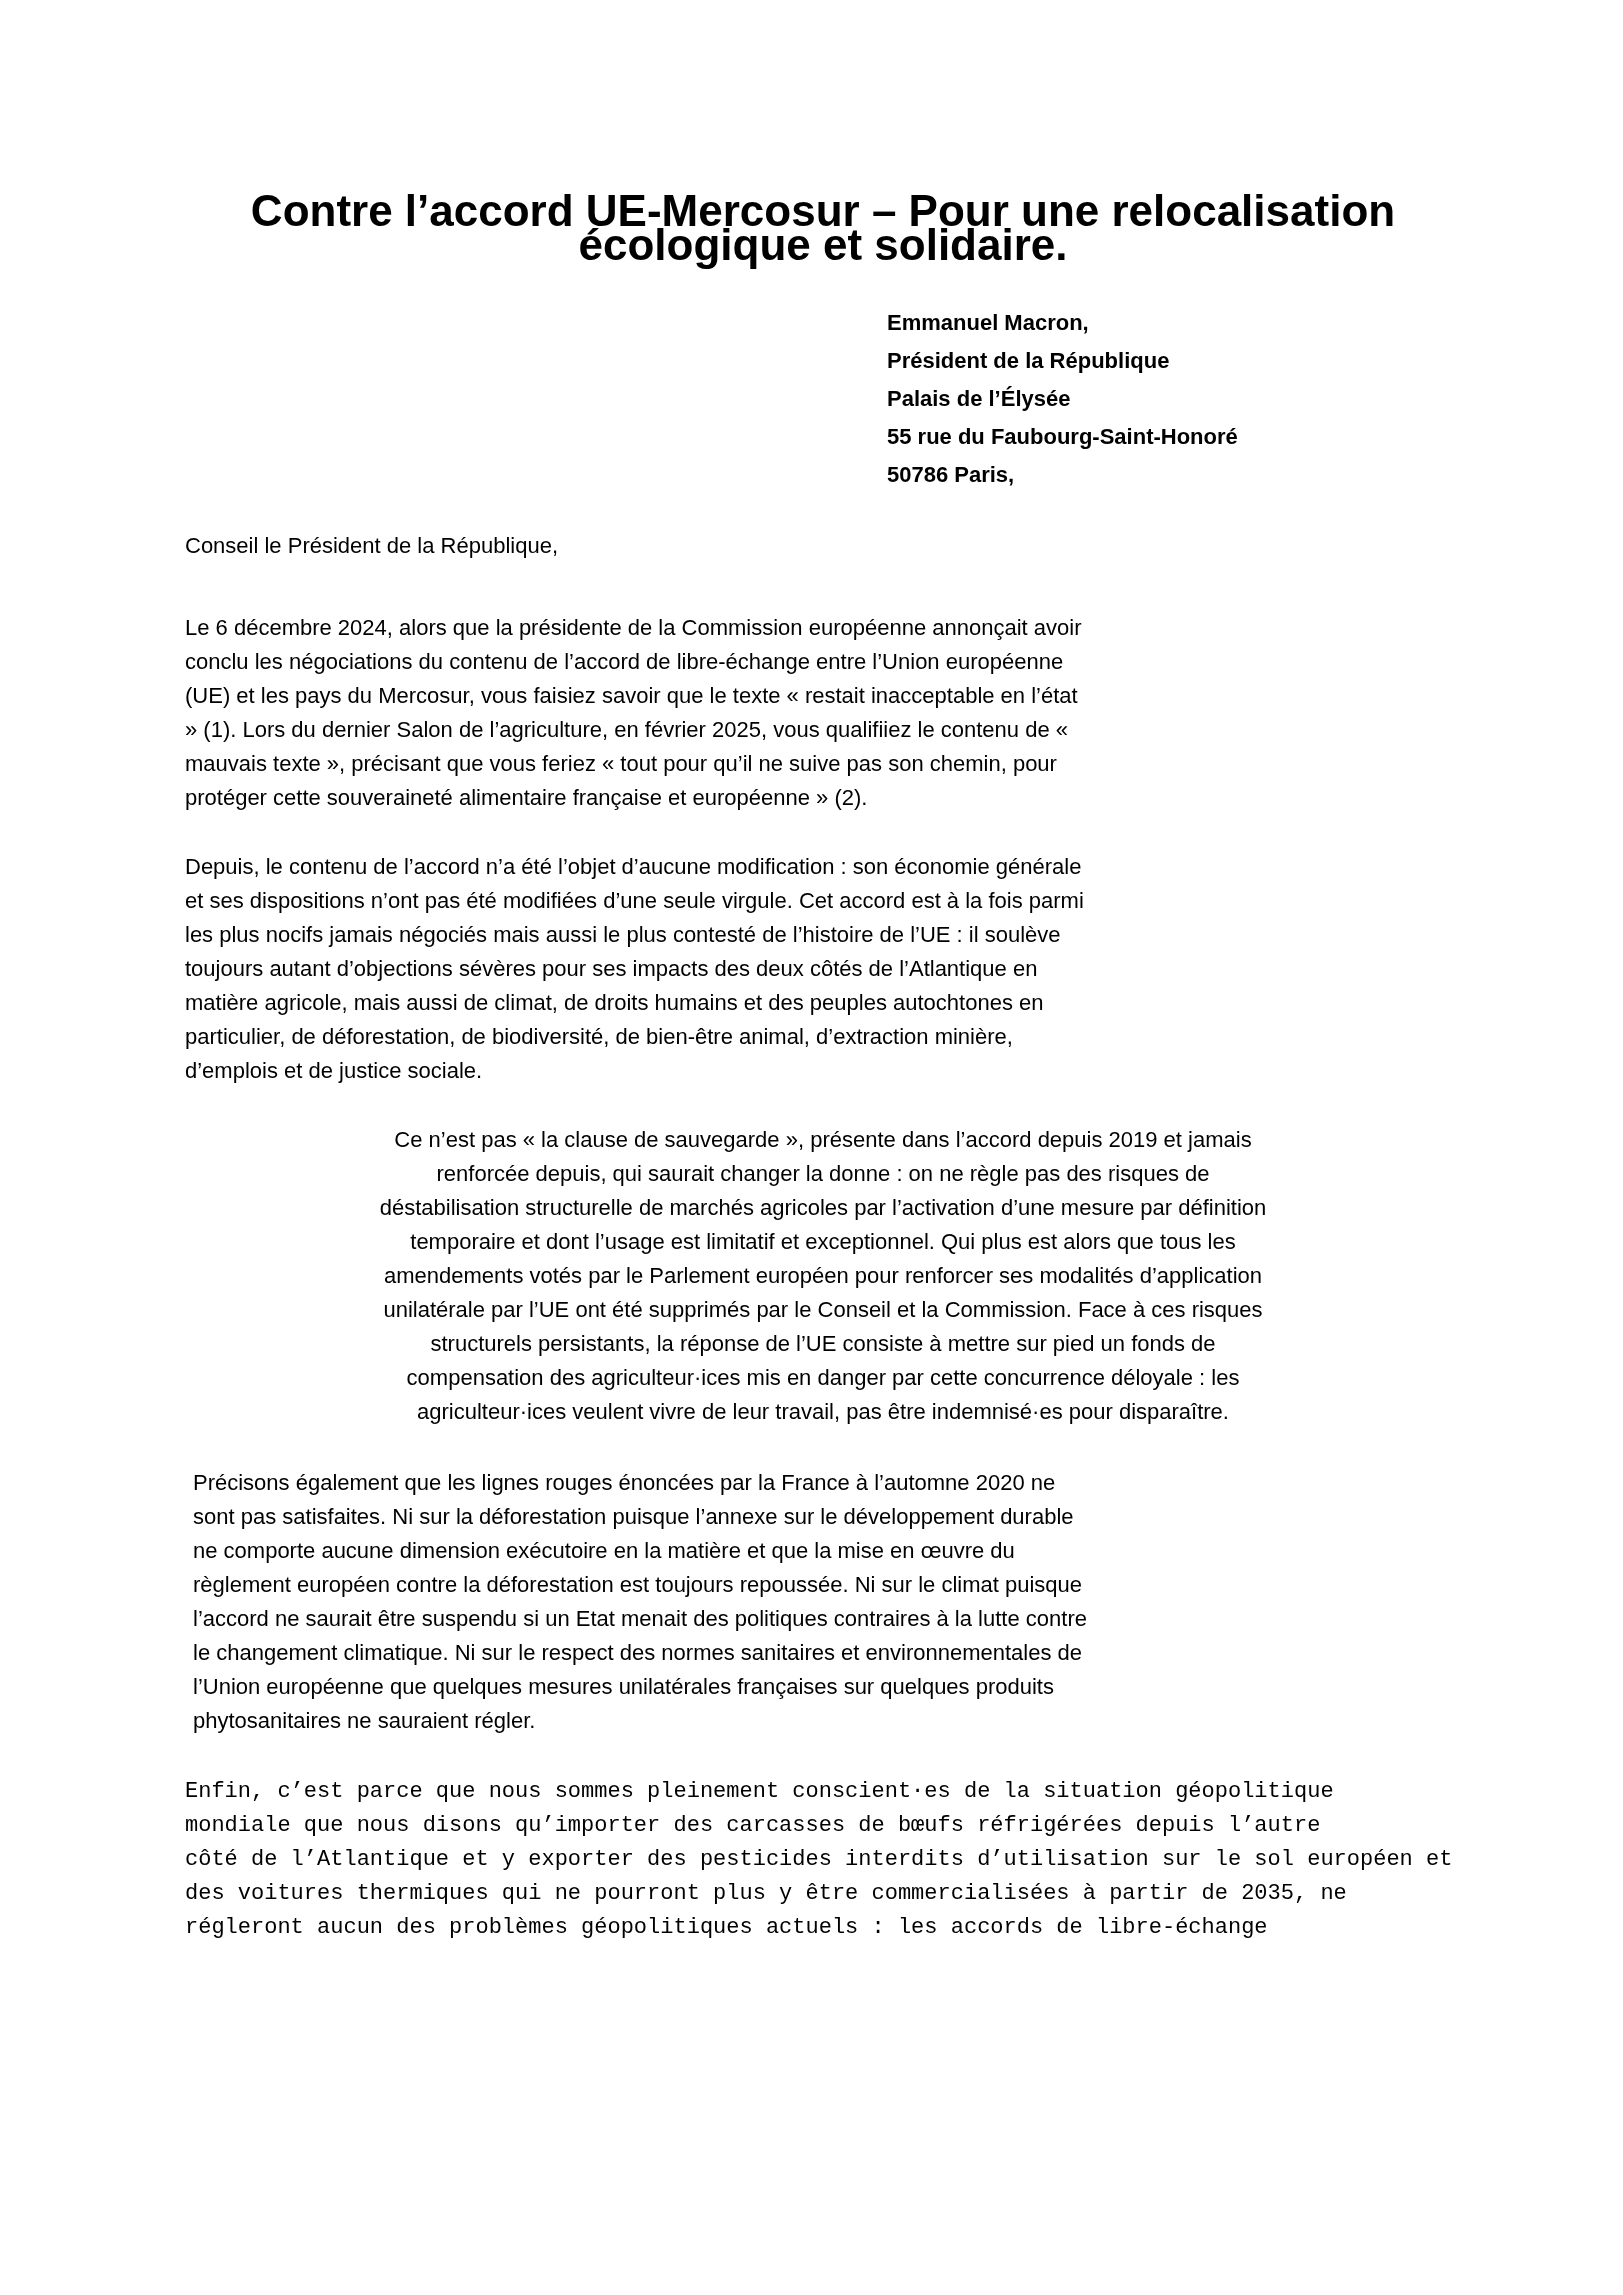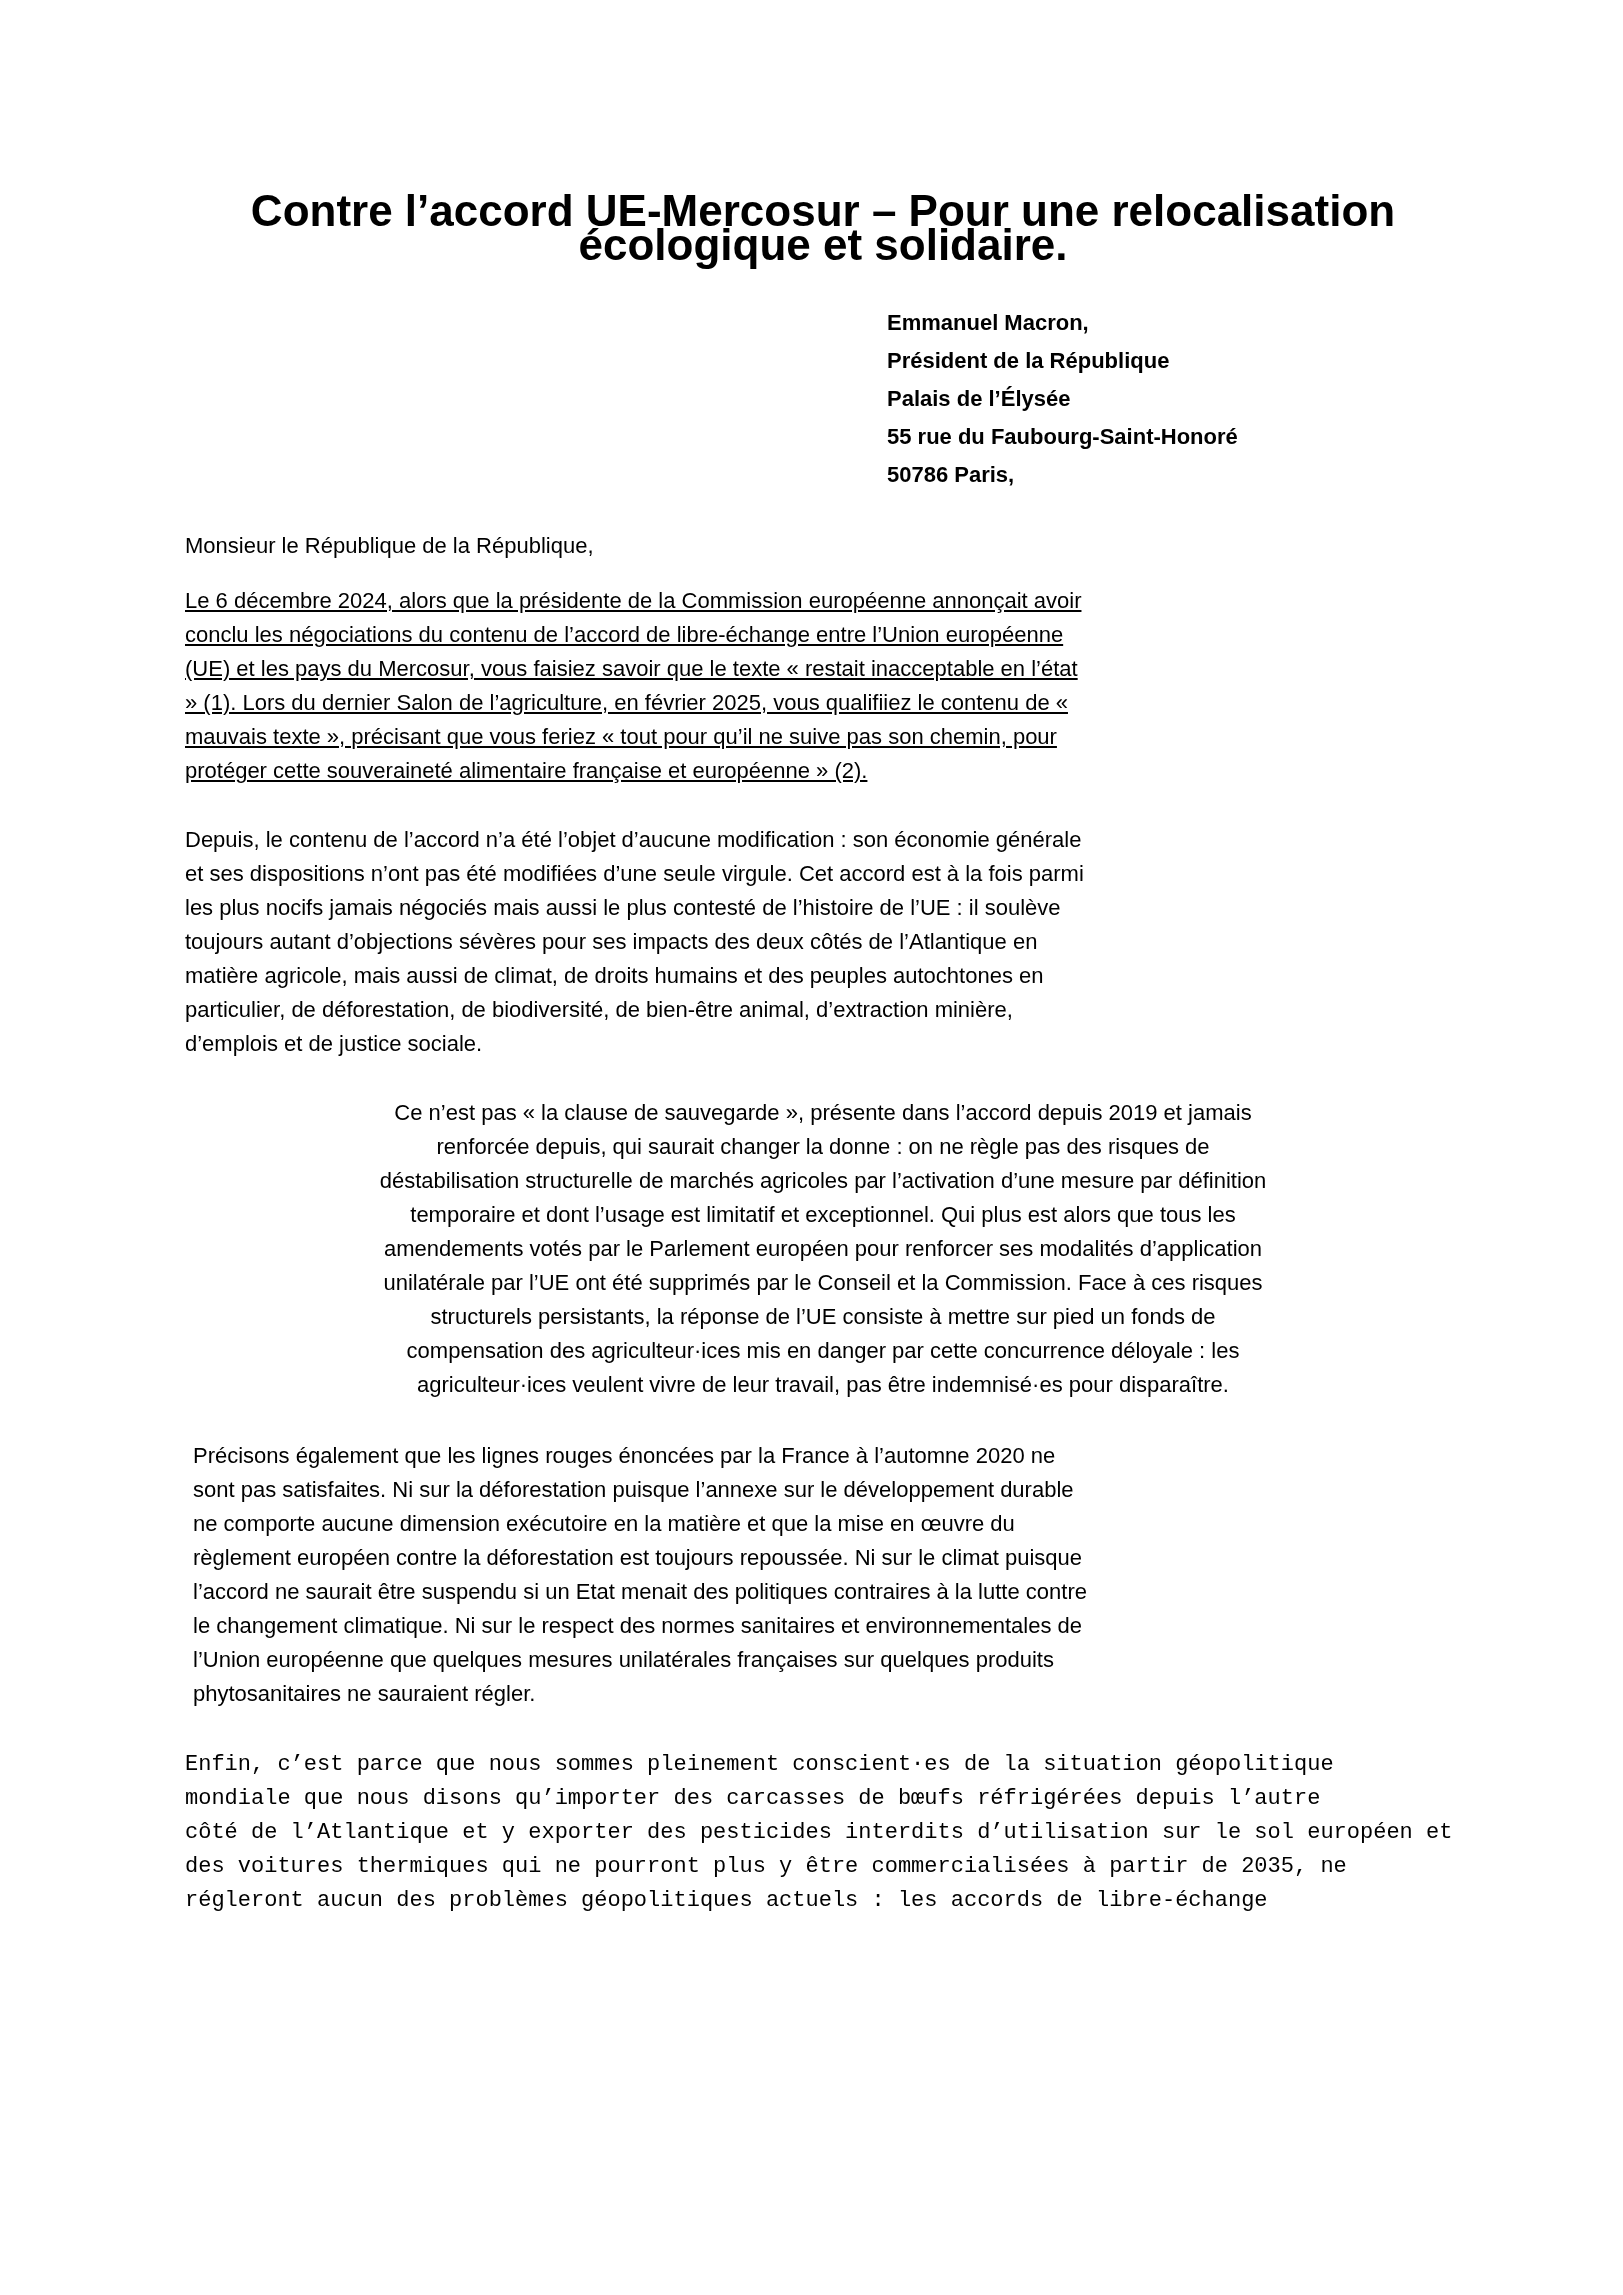--- a/index.html
+++ b/index.html
@@ -39,41 +39,41 @@
     white-space: pre-line;
   }
   .salutation {
     margin: 35px 0 0 0;
     white-space: pre-line;
   }
   p.body-par {
     margin: 0;
     white-space: pre-line;
   }
-  p.body-par.p1 { margin-top: 21px; text-decoration: underline; }
+  p.body-par.p1 { margin-top: 48px; }
   p.body-par.p2 { margin-top: 35px; }
   p.body-par.p3 { margin-top: 36px; }
   p.body-par.p4 { margin-top: 35px; text-align: center; }
   p.body-par.p5 { margin-top: 37px; margin-left: 8px; }
   p.body-par.p6 { margin-top: 37px; font-family: Liberation Mono, monospace; }
 </style>
 </head>
 <body>
 
 <div class="page">
   <h1 class="title">Contre l’accord UE-Mercosur – Pour une relocalisation écologique et solidaire.</h1>
 
   <div class="recipient">Emmanuel Macron,
 Président de la République
 Palais de l’Élysée
 55 rue du Faubourg-Saint-Honoré
 50786 Paris,</div>
 
 
-  <div class="salutation">Monsieur le République de la République,</div>
+  <div class="salutation">Conseil le Président de la République,</div>
 
   <p class="body-par p1">Le 6 décembre 2024, alors que la présidente de la Commission européenne annonçait avoir
 conclu les négociations du contenu de l’accord de libre-échange entre l’Union européenne
 (UE) et les pays du Mercosur, vous faisiez savoir que le texte « restait inacceptable en l’état
 » (1). Lors du dernier Salon de l’agriculture, en février 2025, vous qualifiiez le contenu de «
 mauvais texte », précisant que vous feriez « tout pour qu’il ne suive pas son chemin, pour
 protéger cette souveraineté alimentaire française et européenne » (2).</p>
 
   <p class="body-par p2">Depuis, le contenu de l’accord n’a été l’objet d’aucune modification : son économie générale
 et ses dispositions n’ont pas été modifiées d’une seule virgule. Cet accord est à la fois parmi

